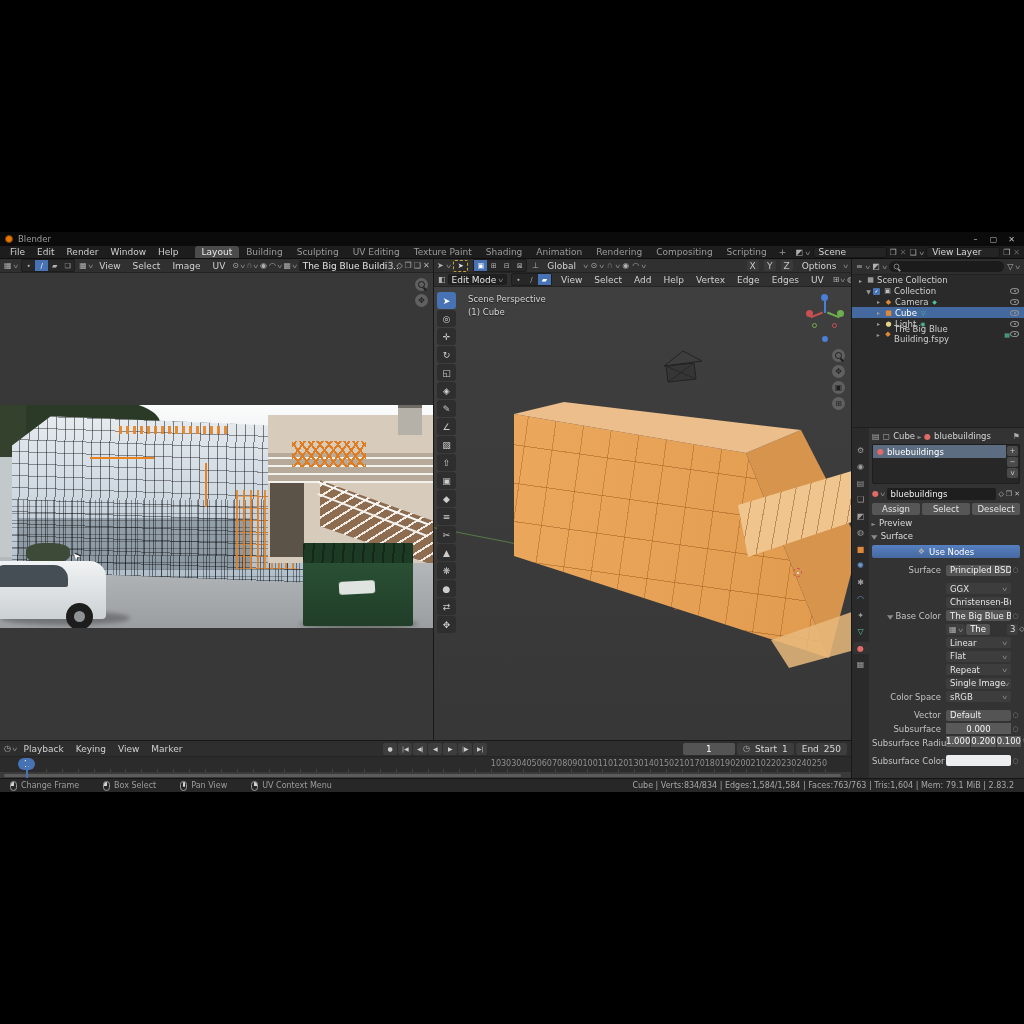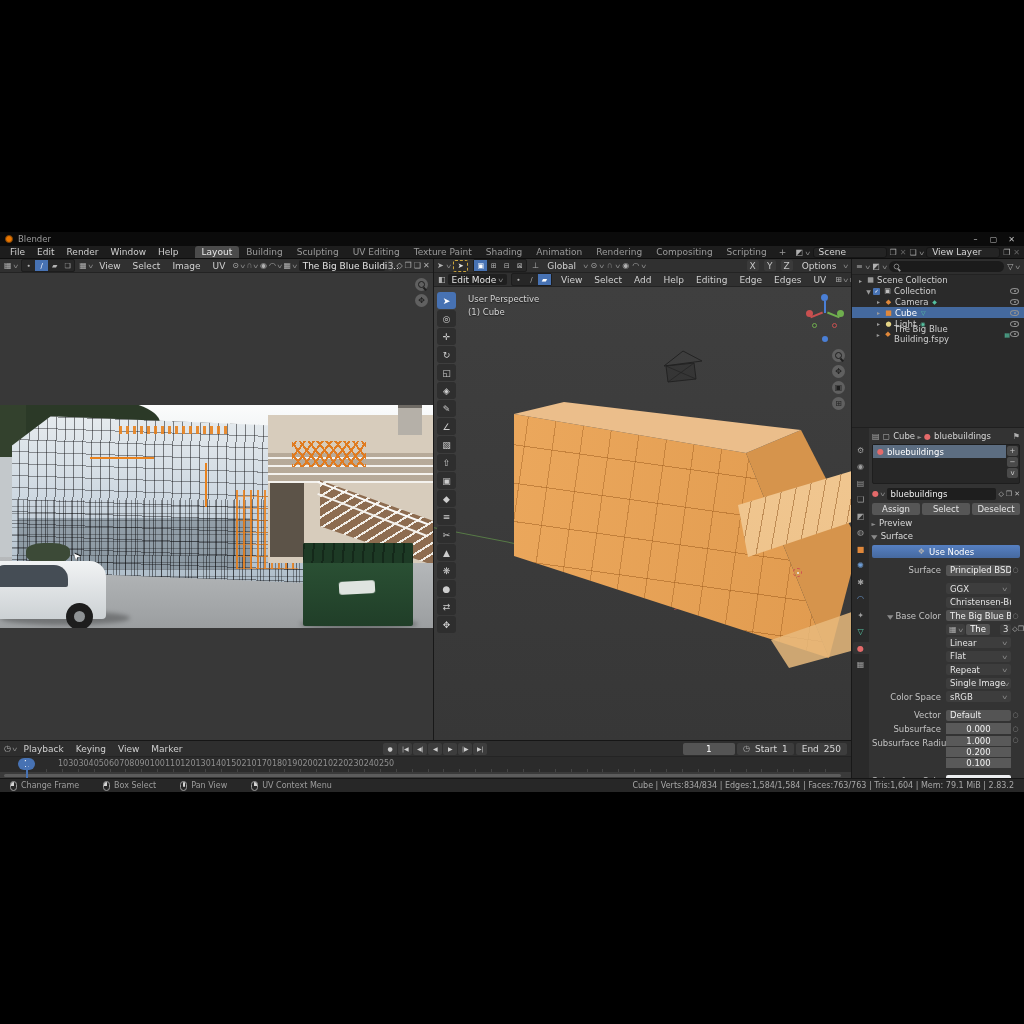--- a/index.html
+++ b/index.html
@@ -165,35 +165,35 @@
 .sechdr{display:flex;align-items:center;gap:4px;height:12px;color:#dadada;margin-top:1px}
 .usenodes{height:13px;background:linear-gradient(#5680c2,#46699f);border-radius:2px;display:flex;align-items:center;justify-content:center;gap:4px;color:#fff;margin:3px 0 6px}
 .prow{display:flex;align-items:center;height:12px;margin-bottom:1.5px}
 .plabel{width:74px;text-align:right;padding-right:5px;color:#c2c2c2;white-space:nowrap;overflow:hidden;flex:none}
 .vfield{flex:1;background:#545454;border-radius:2px;height:11px;display:flex;align-items:center;padding:0 4px;color:#f0f0f0;white-space:nowrap;overflow:hidden}
 .vdrop{flex:1;background:#3d3d3d;border-radius:2px;height:11px;display:flex;align-items:center;padding:0 4px;color:#e5e5e5;white-space:nowrap;overflow:hidden}
 .vdrop .chev{margin-left:auto}
 .vnum{flex:1;background:#595959;height:10.5px;display:flex;align-items:center;justify-content:center;color:#f2f2f2}
 .dec{width:9px;text-align:center;color:#8a8a8a;font-size:7px;flex:none}
 .swatch{flex:1;height:11px;background:#eceef0;border-radius:2px}
-.stack{flex:1;display:flex;flex-direction:column;gap:1px}
+.stack{flex:1;display:flex;gap:1px}
 .multi{height:auto;align-items:flex-start}
 .multi .plabel{padding-top:2px}
 .gap{height:5px}
 .mini{background:#3d3d3d;border-radius:2px;height:11px;padding:0 3px;display:flex;align-items:center;color:#ddd;gap:2px;margin-right:1px}
-.minifield{background:#545454;border-radius:2px;height:11px;padding:0 4px;display:flex;align-items:center;color:#fff;margin-right:10px;flex:1}
+.minifield{background:#545454;border-radius:2px;height:11px;padding:0 4px;display:flex;align-items:center;color:#fff;margin-right:17px;flex:1}
 
 .tl-hdr{height:16px;display:flex;align-items:center;padding:0 4px;gap:2px;background:#2e2e2e;border-bottom:1px solid #242424}
 .tl-controls{display:flex;gap:1px;margin-left:auto}
 .tlbtn{min-width:14px;height:12px;background:#3d3d3d;border-radius:2px;display:flex;align-items:center;justify-content:center;color:#ccc;font-size:6px;padding:0 2px}
 .tl-right{display:flex;gap:2px;margin-left:auto;align-items:center}
 .framefield{width:52px;background:#545454;border-radius:2px;height:12px;display:flex;align-items:center;justify-content:center;color:#fff}
 .rangepill{background:#3d3d3d;border-radius:2px;height:12px;display:flex;align-items:center;padding:0 6px;color:#d8d8d8;gap:5px}
 .tl-ruler{height:15px;background:#2b2b2b;position:relative;color:#8f8f8f;font-size:8px}
-.ticks{position:absolute;left:58px;right:24px;top:2px;display:flex;justify-content:flex-start}
+.ticks{position:absolute;left:58px;right:24px;top:2px;display:flex;justify-content:flex-end}
 .tl-ruler::after{content:"";position:absolute;left:46px;right:24px;bottom:0;height:3px;
   background:repeating-linear-gradient(90deg,#454545 0 1px,transparent 1px 15.9px)}
 .curframe{position:absolute;left:18px;top:1px;background:#4772b3;color:#fff;border-radius:6px;padding:0 6px;height:12px;display:flex;align-items:center}
 .playhead{position:absolute;left:26px;top:17px;width:2px;height:20px;background:#4772b3}
 .tl-below{height:6px;background:#3a3a3a;position:relative}
 .tl-scroll{position:absolute;left:4px;right:10px;top:1.5px;height:3px;background:#5c5c5c;border-radius:2px}
 .collapse{position:absolute;right:3px;top:15px;color:#8a8a8a;font-size:8px}
 
 .statusbar{position:absolute;bottom:0;left:0;width:1024px;height:14px;background:#272727;border-top:1px solid #151515;display:flex;align-items:center;padding:0 10px;font-size:8px;color:#9d9d9d}
 .hint{display:flex;align-items:center;gap:4px;margin-right:24px}
@@ -412,21 +412,21 @@
         </span>
 
           <span class="hbtn">View</span>
 
           <span class="hbtn">Select</span>
 
           <span class="hbtn">Add</span>
 
           <span class="hbtn">Help</span>
 
-          <span class="hbtn">Editing</span>
+          <span class="hbtn">Vertex</span>
 
           <span class="hbtn">Edge</span>
 
           <span class="hbtn">Edges</span>
 
           <span class="hbtn">UV</span>
 
         <span class="spacer"></span>
         <span class="hico">⊞</span>
         <span class="chev">v</span>
@@ -470,21 +470,21 @@
             <span class="vtool" data-active="false">❋</span>
 
             <span class="vtool" data-active="false">●</span>
 
             <span class="vtool" data-active="false">⇄</span>
 
             <span class="vtool" data-active="false">✥</span>
 
         </div>
         <div class="overlaytxt">
-          <div>User Perspective</div>
+          <div>Scene Perspective</div>
           <div>(1) Cube</div>
         </div>
 
         <div class="shape axis-g" style="width:410px;height:1px"></div>
         <div class="shape axis-r" style="width:270px;height:1px"></div>
         <div class="shape m-front"></div>
         <div class="shape m-side"></div>
         <div class="shape m-roof"></div>
         <div class="shape m-ramp"></div>
         <div class="shape m-ground"></div>

